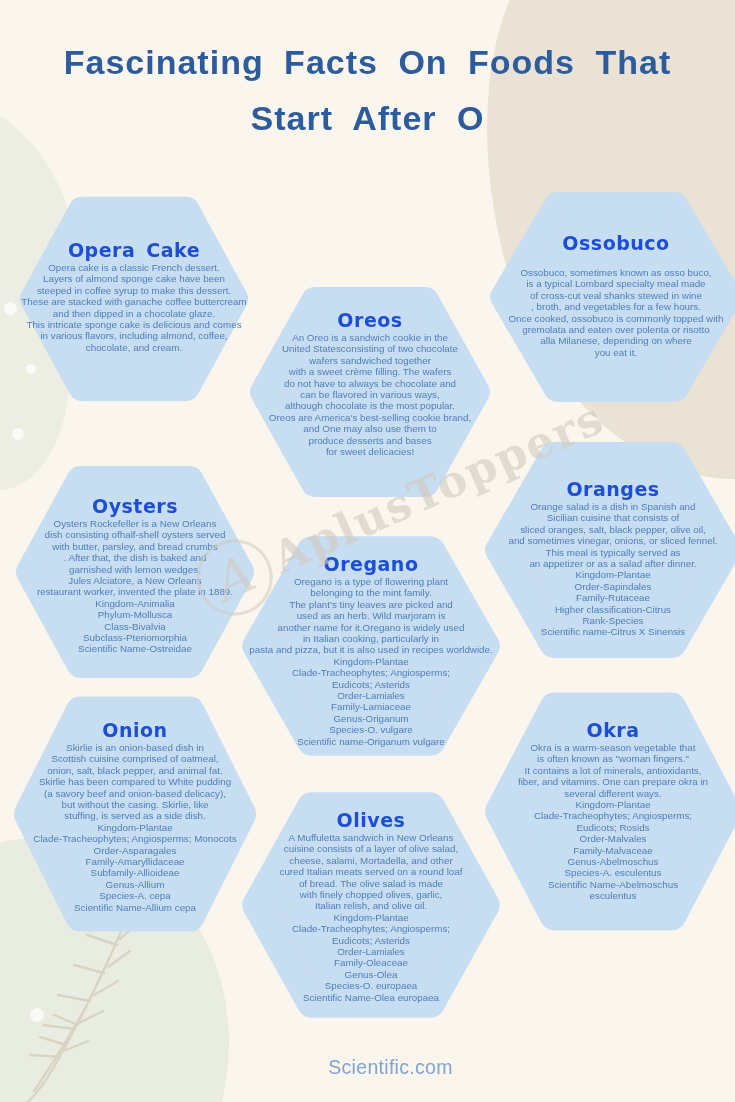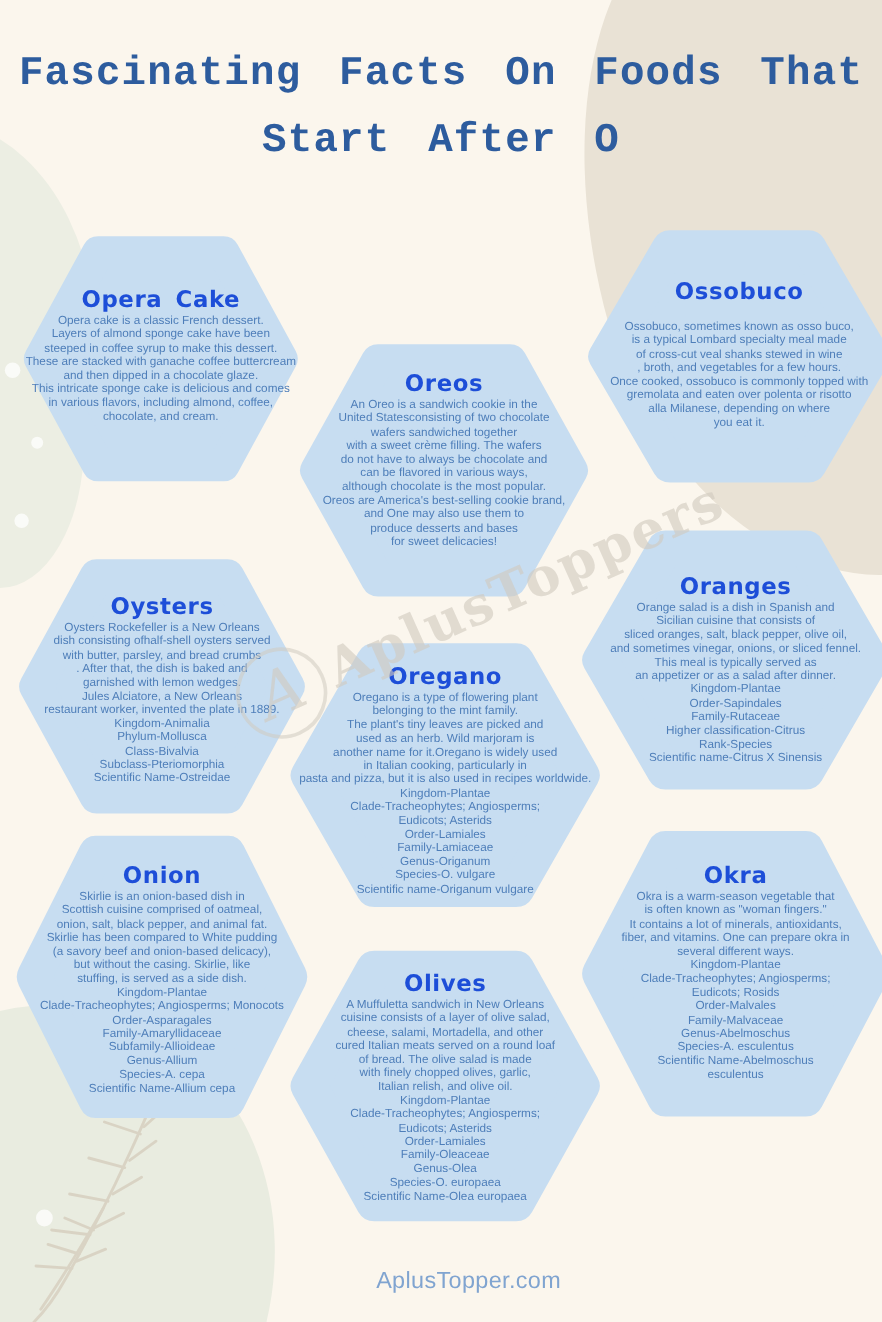--- a/index.html
+++ b/index.html
@@ -32,21 +32,21 @@
   .dot { position:absolute; background:#FFFFFF; border-radius:50%; opacity:.75; }
   .dot1 { left:4px;  top:302px; width:13px; height:13px; }
   .dot2 { left:26px; top:364px; width:10px; height:10px; }
   .dot3 { left:12px; top:428px; width:12px; height:12px; }
   .dot4 { left:30px; top:1008px; width:14px; height:14px; }
   .sprig { position:absolute; left:0; top:855px; opacity:.85; }
   
   .title {
     position:absolute; top:34px; left:0; width:100%;
     text-align:center; color:#2D5C9E;
-    font-family:Liberation Mono, monospace; font-weight:bold;
+    font-family:Liberation Sans, sans-serif; font-weight:bold;
     font-size:34px; line-height:56px;
     letter-spacing:1px; word-spacing:10px;
   }
   
   .card { position:absolute; }
   .hex { position:absolute; inset:0; }
   .hex svg { display:block; width:100%; height:100%; }
   .content {
     position:relative; width:100%; height:100%;
     text-align:center;
@@ -352,15 +352,15 @@
 Species-O. europaea
 Scientific Name-Olea europaea</p>
     </div>
   </div>
 
   <div class="watermark">
     <span class="wm-logo">A</span>
     <span class="wm-text">AplusToppers</span>
   </div>
 
-  <div class="footer">AplusTopper.com</div>
+  <div class="footer">Scientific.com</div>
 
 </div>
 
 </body></html>

